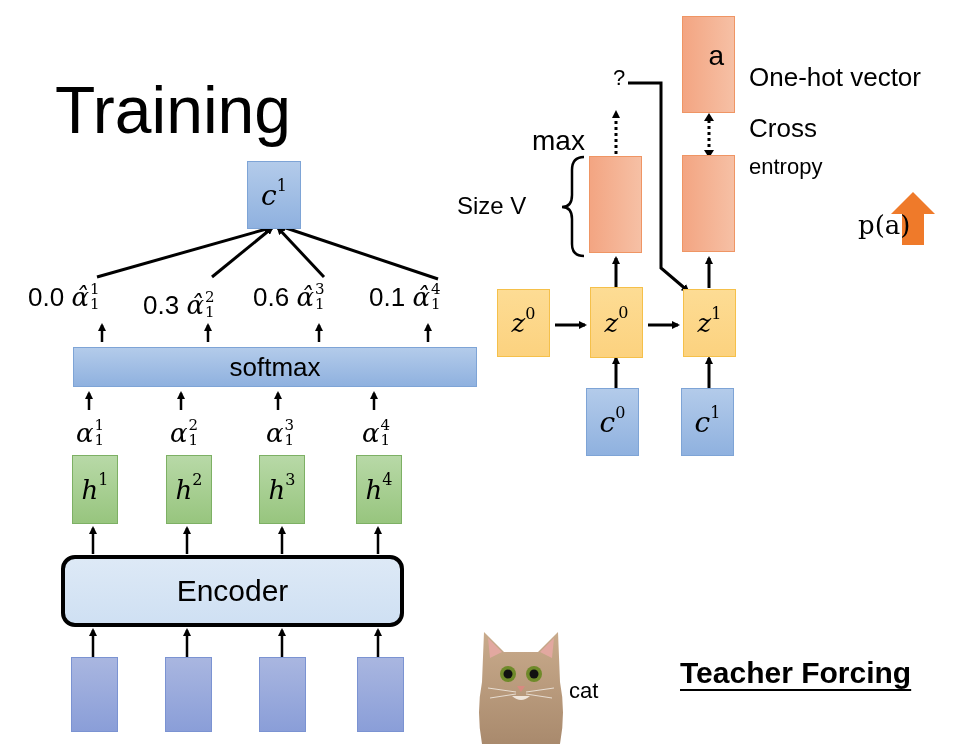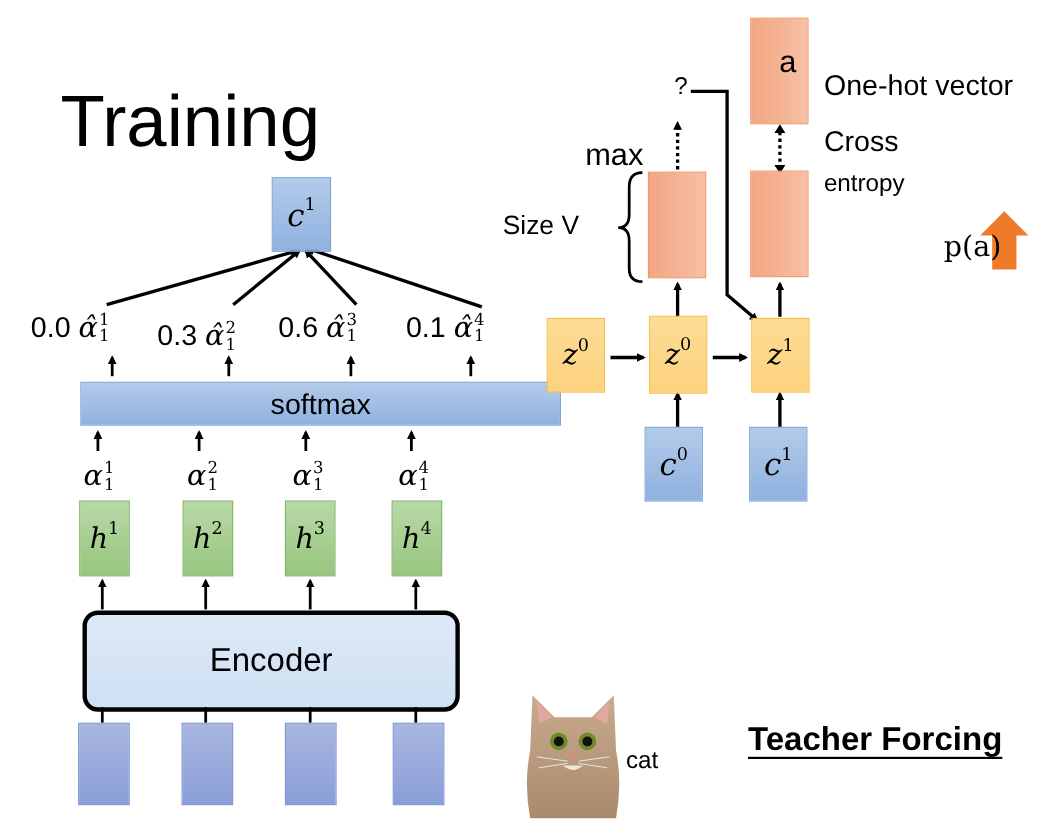--- a/index.html
+++ b/index.html
@@ -120,21 +120,21 @@
   <span>0.1</span>
   <span class="alpha math">
       <span>α̂</span>
       <span class="idx">
         <span>4</span>
         <span>1</span>
       </span>
     </span>
 </div>
 
-<div class="box blue" style="left:73px;top:347px;width:437px;height:40px;font-size:26px;">
+<div class="box blue" style="left:73px;top:347px;width:404px;height:40px;font-size:26px;">
   <span>softmax</span>
 </div>
 
 <div class="abs alpha math" style="left:76px;top:418px;">
     <span>α</span>
     <span class="idx">
       <span>1</span>
       <span>1</span>
     </span>
   </div>
@@ -170,21 +170,21 @@
   </div>
 <div class="box green math" style="left:259px;top:455px;width:46px;height:69px;font-size:26px;">
     <span>h</span>
     <span class="sup">3</span>
   </div>
 <div class="box green math" style="left:356px;top:455px;width:46px;height:69px;font-size:26px;">
     <span>h</span>
     <span class="sup">4</span>
   </div>
 
-<div class="box" style="left:75px;top:555px;width:343px;height:92px;border:4px solid #000;border-radius:14px;background:linear-gradient(180deg,#dde9f6,#cfe0f3);font-size:30px;">
+<div class="box" style="left:61px;top:555px;width:343px;height:72px;border:4px solid #000;border-radius:14px;background:linear-gradient(180deg,#dde9f6,#cfe0f3);font-size:30px;">
   <span>Encoder</span>
 </div>
 
 <div class="box bluein" style="left:71px;top:657px;width:47px;height:75px;"></div>
 <div class="box bluein" style="left:165px;top:657px;width:47px;height:75px;"></div>
 <div class="box bluein" style="left:259px;top:657px;width:47px;height:75px;"></div>
 <div class="box bluein" style="left:357px;top:657px;width:47px;height:75px;"></div>
 
 <div class="abs" style="left:476px;top:622px;width:90px;height:122px;">
   <svg width="90" height="122" viewBox="0 0 90 122">

